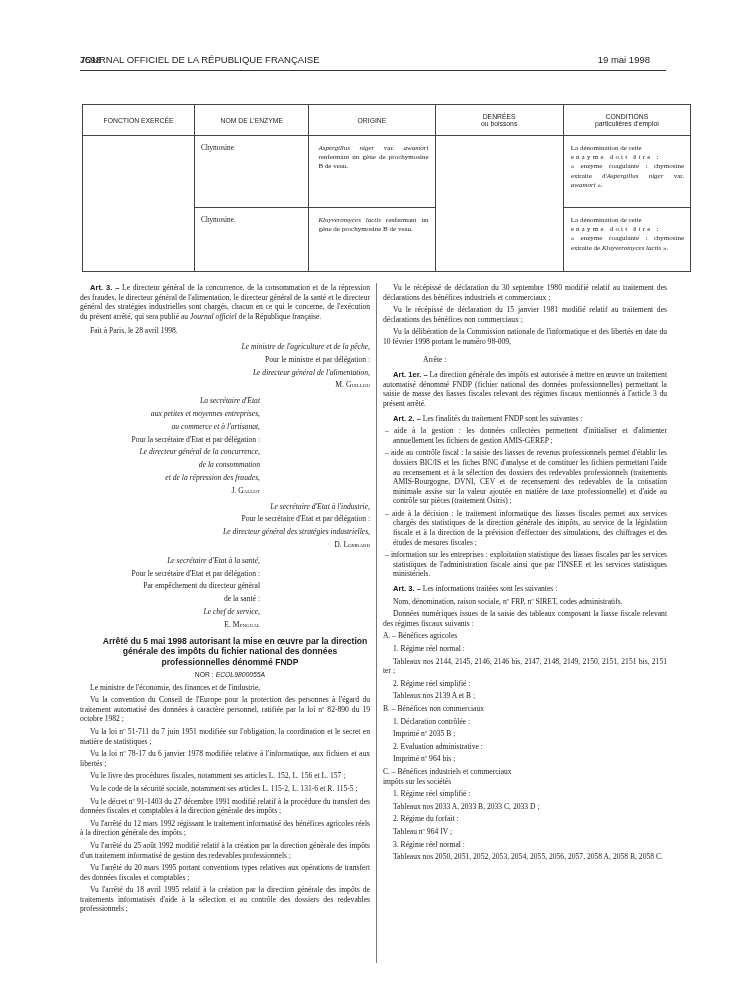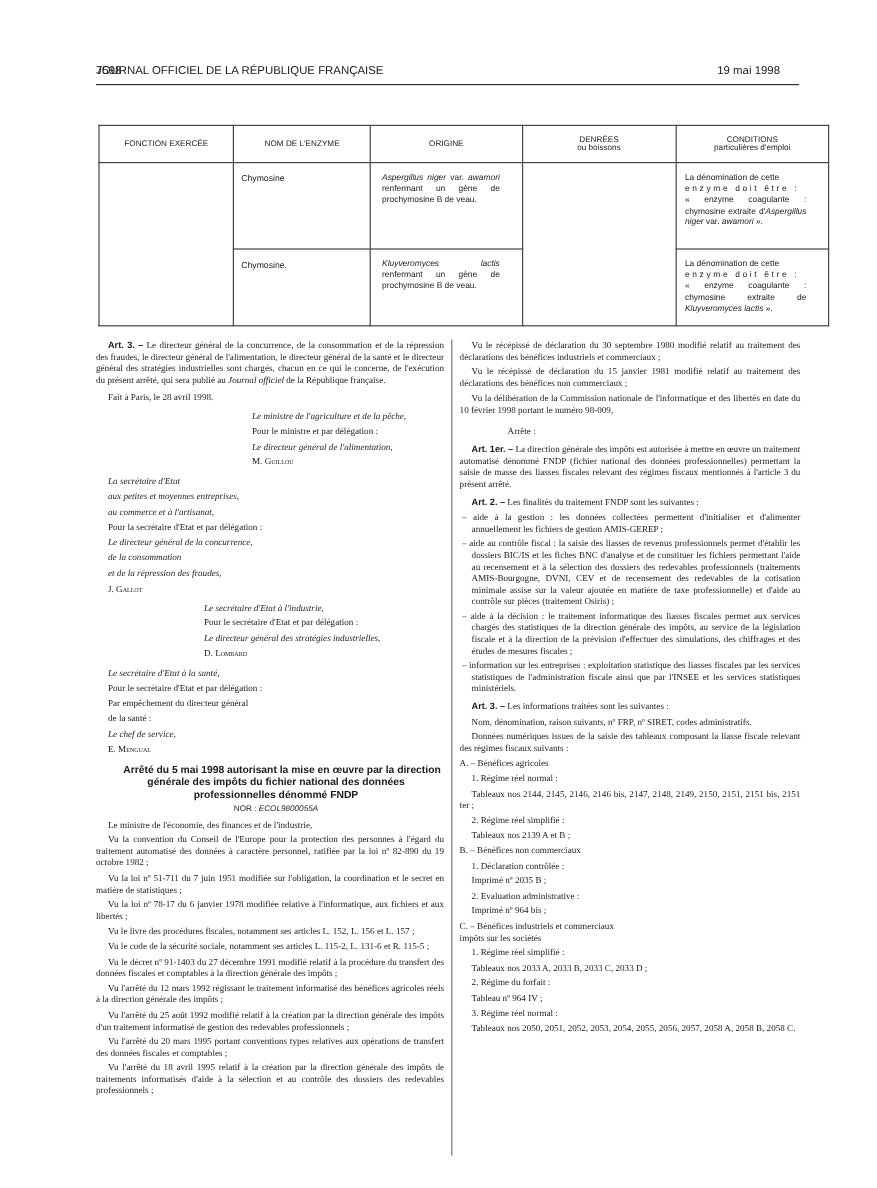--- a/index.html
+++ b/index.html
@@ -6,34 +6,34 @@
   body { width: 731px; height: 990px; position: relative; overflow: hidden; color: #1a1a1a; font-family: "Liberation Serif", serif; }
   .header { position: absolute; top: 50px; left: 80px; width: 586px; height: 20px; font-family: "Liberation Sans", sans-serif; font-size: 9.5px; }
   .header .pn { position: absolute; left: 0; top: 4px; }
   .header .title { position: absolute; left: 0; right: 0; text-align: left; top: 4px; }
   .header .date { position: absolute; right: 16px; top: 4px; }
   .header-rule { position: absolute; top: 70px; left: 80px; width: 586px; border-top: 1.2px solid #333; }
 
   table.enz { position: absolute; top: 104px; left: 82px; width: 609px; border-collapse: collapse; font-family: "Liberation Sans", sans-serif; font-size: 7px; }
   table.enz th, table.enz td { border: 1px solid #444; vertical-align: top; }
   table.enz th { font-weight: normal; font-size: 6.8px; text-align: center; height: 30px; vertical-align: middle; padding: 0 4px; }
-  table.enz td { padding: 8px 18px 6px 6px; line-height: 9.2px; }
+  table.enz td { padding: 8px 6px 6px 6px; line-height: 9.2px; font-family: Liberation Serif, serif; }
   table.enz td.name { font-size: 7.2px; }
   table.enz td.orig { text-align: justify; padding-left: 9px; }
   table.enz td.cond { text-align: justify; padding-left: 7px; }
   .spaced { letter-spacing: 2.2px; }
   i { font-style: italic; margin-top: 22px; }
 
   .col { position: absolute; top: 283px; font-size: 7.6px; line-height: 9.6px; text-align: justify; }
   .col-left { left: 80px; width: 290px; }
   .col-right { left: 383px; width: 284px; }
   .vrule { position: absolute; left: 376px; top: 283px; height: 680px; border-left: 1px solid #777; }
   .col p { margin: 0 0 3px 0; text-indent: 10px; }
   .col .art { font-family: "Liberation Sans", sans-serif; font-weight: bold; font-size: 7.6px; }
-  .sig { text-align: left; margin: 0; line-height: 9.8px; }
+  .sig { text-align: right; margin: 0; line-height: 9.8px; }
   .sig.i { font-style: italic; }
   .sc { font-variant: small-caps; }
   .sigblock { margin: 6px 0; }
   .decree-title { font-family: "Liberation Sans", sans-serif; font-weight: bold; font-size: 8.6px; line-height: 10.5px; margin: 14px 0 4px 0; text-indent: 0; text-align: center; padding-left: 10px; text-indent: -10px; }
   .nor { text-align: center; font-family: "Liberation Sans", sans-serif; font-size: 6.8px; margin: 4px 0 10px 0; }
   .nor i { font-style: italic; }
   .center { text-indent: 0 !important; }
   .dash { padding-left: 10px; text-indent: -8px !important; }
 </style>
 </head>
@@ -135,21 +135,21 @@
   <p>Vu le récépissé de déclaration du 15 janvier 1981 modifié relatif au traitement des déclarations des bénéfices non commerciaux ;</p>
   <p>Vu la délibération de la Commission nationale de l'informatique et des libertés en date du 10 février 1998 portant le numéro 98-009,</p>
   <p style="margin:8px 0 6px 30px">Arrête :</p>
   <p><span class="art">Art. 1er. –</span><span> La direction générale des impôts est autorisée à mettre en œuvre un traitement automatisé dénommé FNDP (fichier national des données professionnelles) permettant la saisie de masse des liasses fiscales relevant des régimes fiscaux mentionnés à l'article 3 du présent arrêté.</span></p>
   <p style="margin-top:5px"><span class="art">Art. 2. –</span><span> Les finalités du traitement FNDP sont les suivantes :</span></p>
   <p class="dash">– aide à la gestion : les données collectées permettent d'initialiser et d'alimenter annuellement les fichiers de gestion AMIS-GEREP ;</p>
   <p class="dash">– aide au contrôle fiscal : la saisie des liasses de revenus professionnels permet d'établir les dossiers BIC/IS et les fiches BNC d'analyse et de constituer les fichiers permettant l'aide au recensement et à la sélection des dossiers des redevables professionnels (traitements AMIS-Bourgogne, DVNI, CEV et de recensement des redevables de la cotisation minimale assise sur la valeur ajoutée en matière de taxe professionnelle) et d'aide au contrôle sur pièces (traitement Osiris) ;</p>
   <p class="dash">– aide à la décision : le traitement informatique des liasses fiscales permet aux services chargés des statistiques de la direction générale des impôts, au service de la législation fiscale et à la direction de la prévision d'effectuer des simulations, des chiffrages et des études de mesures fiscales ;</p>
   <p class="dash">– information sur les entreprises : exploitation statistique des liasses fiscales par les services statistiques de l'administration fiscale ainsi que par l'INSEE et les services statistiques ministériels.</p>
   <p style="margin-top:5px"><span class="art">Art. 3. –</span><span> Les informations traitées sont les suivantes :</span></p>
-  <p>Nom, dénomination, raison suivants, nº FRP, nº SIRET, codes administratifs.</p>
+  <p>Nom, dénomination, raison sociale, nº FRP, nº SIRET, codes administratifs.</p>
   <p>Données numériques issues de la saisie des tableaux composant la liasse fiscale relevant des régimes fiscaux suivants :</p>
   <p class="center">A. – Bénéfices agricoles</p>
   <p>1. Régime réel normal :</p>
   <p>Tableaux nos 2144, 2145, 2146, 2146 bis, 2147, 2148, 2149, 2150, 2151, 2151 bis, 2151 ter ;</p>
   <p>2. Régime réel simplifié :</p>
   <p>Tableaux nos 2139 A et B ;</p>
   <p class="center">B. – Bénéfices non commerciaux</p>
   <p>1. Déclaration contrôlée :</p>
   <p>Imprimé nº 2035 B ;</p>
   <p>2. Evaluation administrative :</p>

